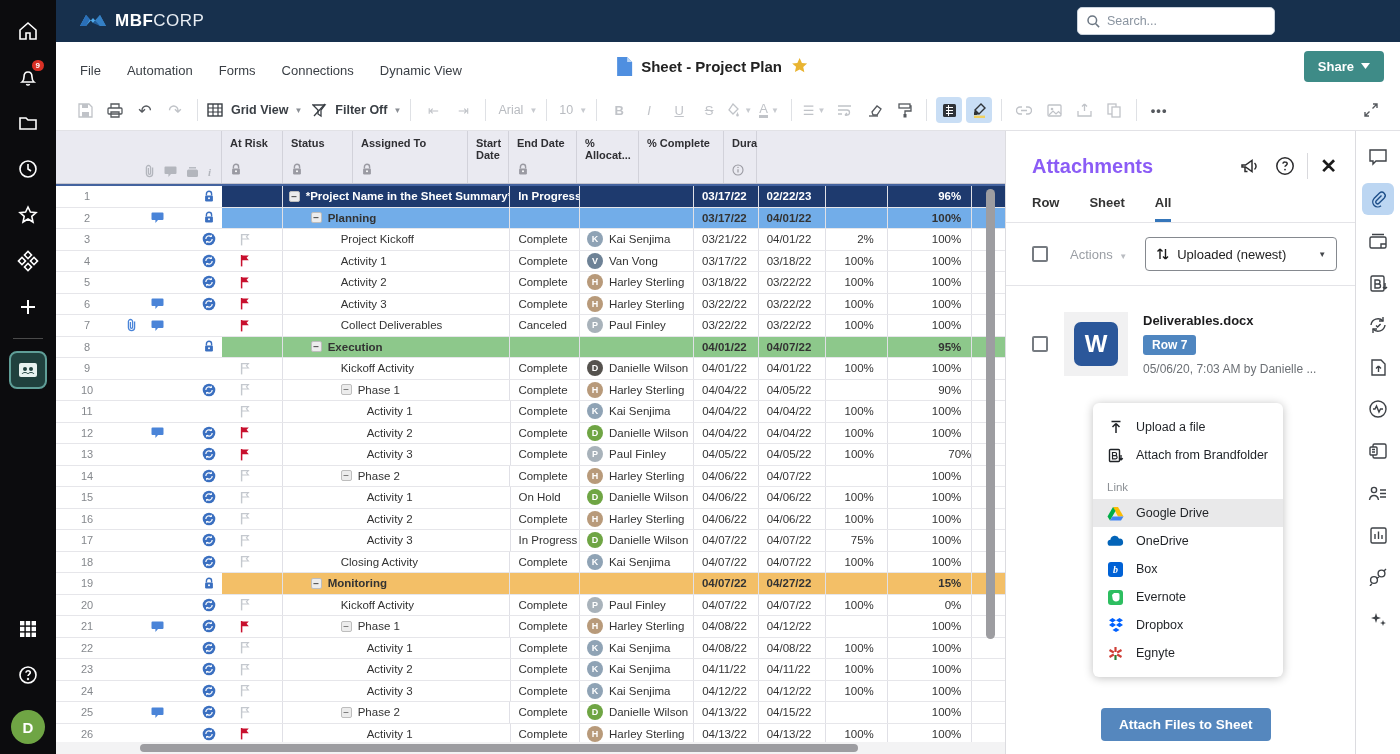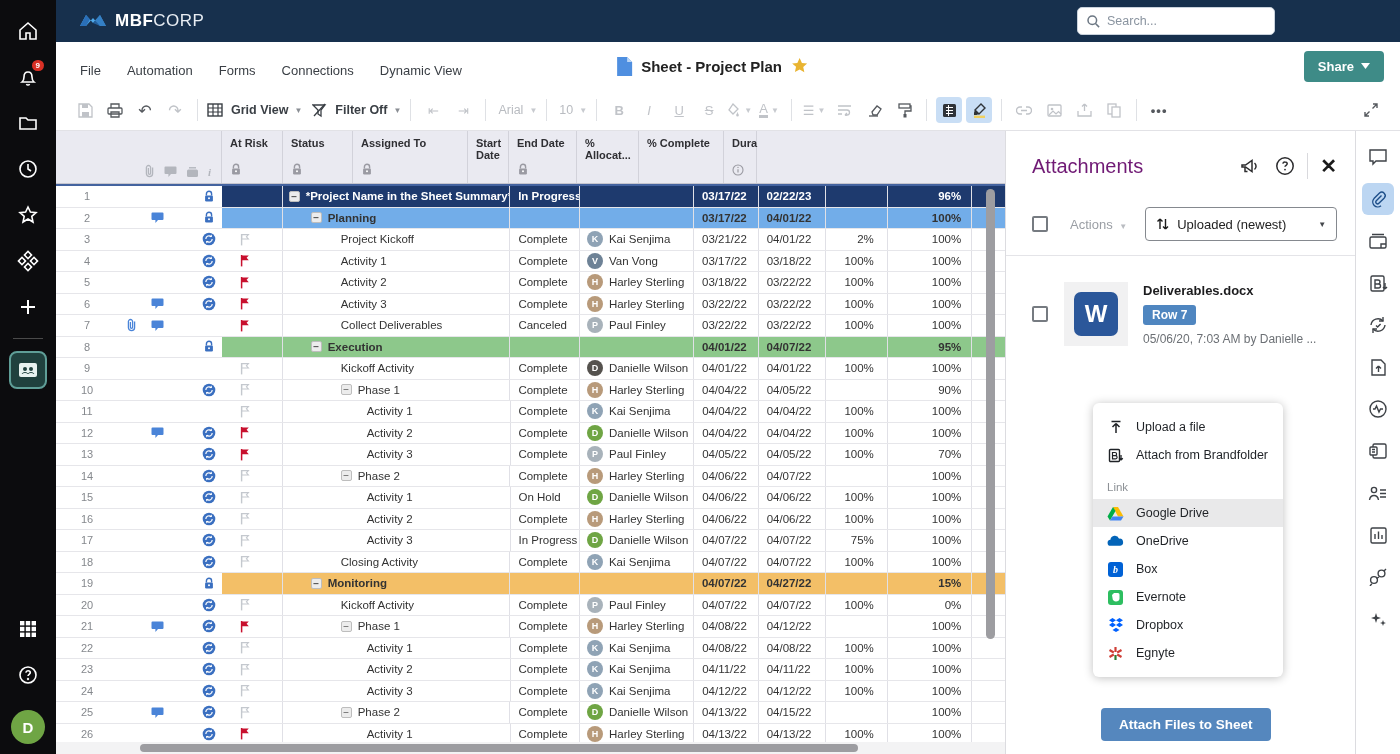--- a/index.html
+++ b/index.html
@@ -61,21 +61,21 @@
   .bg-planning { background:#72ade9; font-weight:bold; }
   .bg-execution{ background:#8dc88b; font-weight:bold; }
   .bg-monitoring{ background:#f3bf67; font-weight:bold; }
   #vscroll { position:absolute; left:930px; top:58px; width:9px; height:450px; background:#9d9da1; border-radius:5px; }
   #hscroll-strip { position:absolute; left:0; bottom:0; width:949px; height:12px; background:#f3f3f4; }
   #hscroll-thumb { position:absolute; left:84px; top:2px; width:718px; height:8px; background:#9d9da1; border-radius:4px; }
 
   
   #panel { position:absolute; left:1005px; top:131px; width:350px; height:623px; background:#fff; border-left:1px solid #dcdce0; }
   #panel-header { display:flex; align-items:center; padding:22px 18px 14px 26px; }
-  #panel-title { font-size:20px; font-weight:normal; color:#701a75;text-align:right; }
+  #panel-title { font-size:20px; font-weight:bold; color:#8b5cf6;text-align:right; }
   .ph-ic { margin-left:14px; cursor:pointer; display:flex; align-items:center; }
   .ph-sep { width:1px; height:26px; background:#d9d9dd; margin:0 12px; }
   #panel-tabs { display:flex; gap:30px; padding:2px 26px 0; border-bottom:1px solid #e4e4e8; }
   .ptab { font-size:13px; font-weight:bold; color:#333; padding-bottom:9px; cursor:pointer; }
   .ptab.active { border-bottom:3px solid #3576ba; }
   #panel-controls { display:flex; align-items:center; padding:14px 16px 14px 26px; border-bottom:1px solid #e4e4e8; }
   .chk { width:16px; height:16px; border:2px solid #767b81; border-radius:2px; background:#fff; cursor:pointer; flex:0 0 auto; }
   #actions-lbl { color:#9a9ea4; font-size:13px; margin-left:22px; cursor:default; }
   #sort-box { margin-left:18px; border:1px solid #85898f; border-radius:4px; height:34px; display:flex; align-items:center; padding:0 10px; gap:8px; font-size:13px; color:#222; cursor:pointer; width:192px; }
   #file-item { display:flex; align-items:center; padding:26px 14px 0 26px; }
@@ -842,21 +842,21 @@
           <span>Activity 3</span>
         </div>
     <div class="gcell" style="width:70px;padding-left:8px">Complete</div>
     <div class="gcell" style="width:115px">
           <span class="avatar" style="background:#a8b2ba">P</span>
           <span>Paul Finley</span>
         </div>
     <div class="gcell" style="width:65px;padding-left:8px">04/05/22</div>
     <div class="gcell" style="width:68px;padding-left:8px">04/05/22</div>
     <div class="gcell" style="width:62px;justify-content:flex-end;padding-right:13px">100%</div>
-    <div class="gcell" style="width:85px;justify-content:flex-end;padding-right:10px">70%</div>
+    <div class="gcell" style="width:85px;justify-content:flex-end;">70%</div>
     <div class="gcell" style="width:33px;border-right:none"></div>
   </div>
       <div class="grow">
     <div class="gutter" style="width:166px">
       <span class="gnum">14</span>
       <span class="gslot"></span>
       <span class="gslot"></span>
       <span class="gslot"></span>
       <span class="gslot">
             <svg width="14" height="14" viewBox="0 0 14 14">
@@ -1342,20 +1342,25 @@
     <span class="ph-ic">
         <svg width="20" height="20" viewBox="0 0 20 20">
           <circle cx="10" cy="10" r="8.2" fill="none" stroke="#2c2c2e" stroke-width="1.5"></circle>
           <path d="M7.8 7.6A2.2 2.2 0 0110 5.9c1.2 0 2.2.8 2.2 1.9 0 1.4-2.2 1.6-2.2 3" fill="none" stroke="#2c2c2e" stroke-width="1.5"></path>
           <circle cx="10" cy="13.6" r="0.9" fill="#2c2c2e"></circle>
         </svg>
       </span>
     <span class="ph-sep"></span>
     <span class="ph-ic" style="margin-left:0;font-size:20px;font-weight:bold;color:#1a1a1a">✕</span>
   </div>
+  <div id="panel-tabs">
+      <span class="ptab">Row</span>
+      <span class="ptab">Sheet</span>
+      <span class="ptab active">All</span>
+    </div>
   <div id="panel-controls">
     <span class="chk"></span>
     <span id="actions-lbl"><span>Actions</span> <span class="caret" style="color:#b9bcc1">▼</span></span>
     <span id="sort-box">
       <svg width="13" height="14" viewBox="0 0 13 14">
           <path d="M4 12V2M4 2L1.5 4.5M4 2l2.5 2.5" stroke="#1a1a1a" fill="none" stroke-width="1.4"></path>
           <path d="M9.5 2v10m0 0L7 9.5m2.5 2.5L12 9.5" stroke="#1a1a1a" fill="none" stroke-width="1.4"></path>
         </svg>
       <span>Uploaded (newest)</span>
       <span class="caret" style="margin-left:auto;color:#44474c">▼</span>

